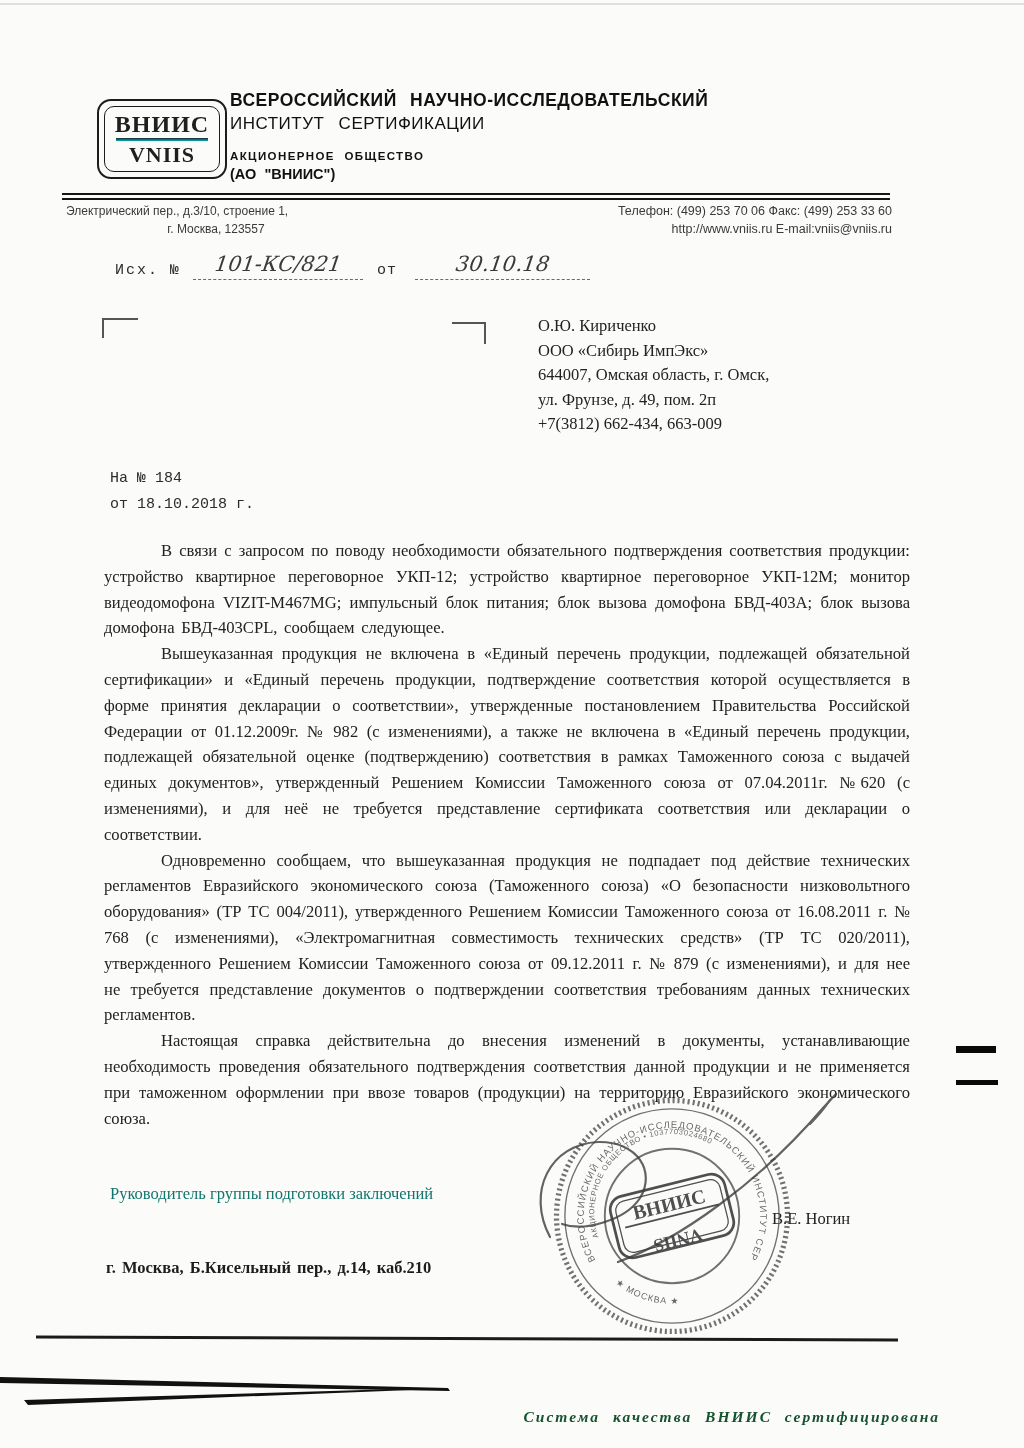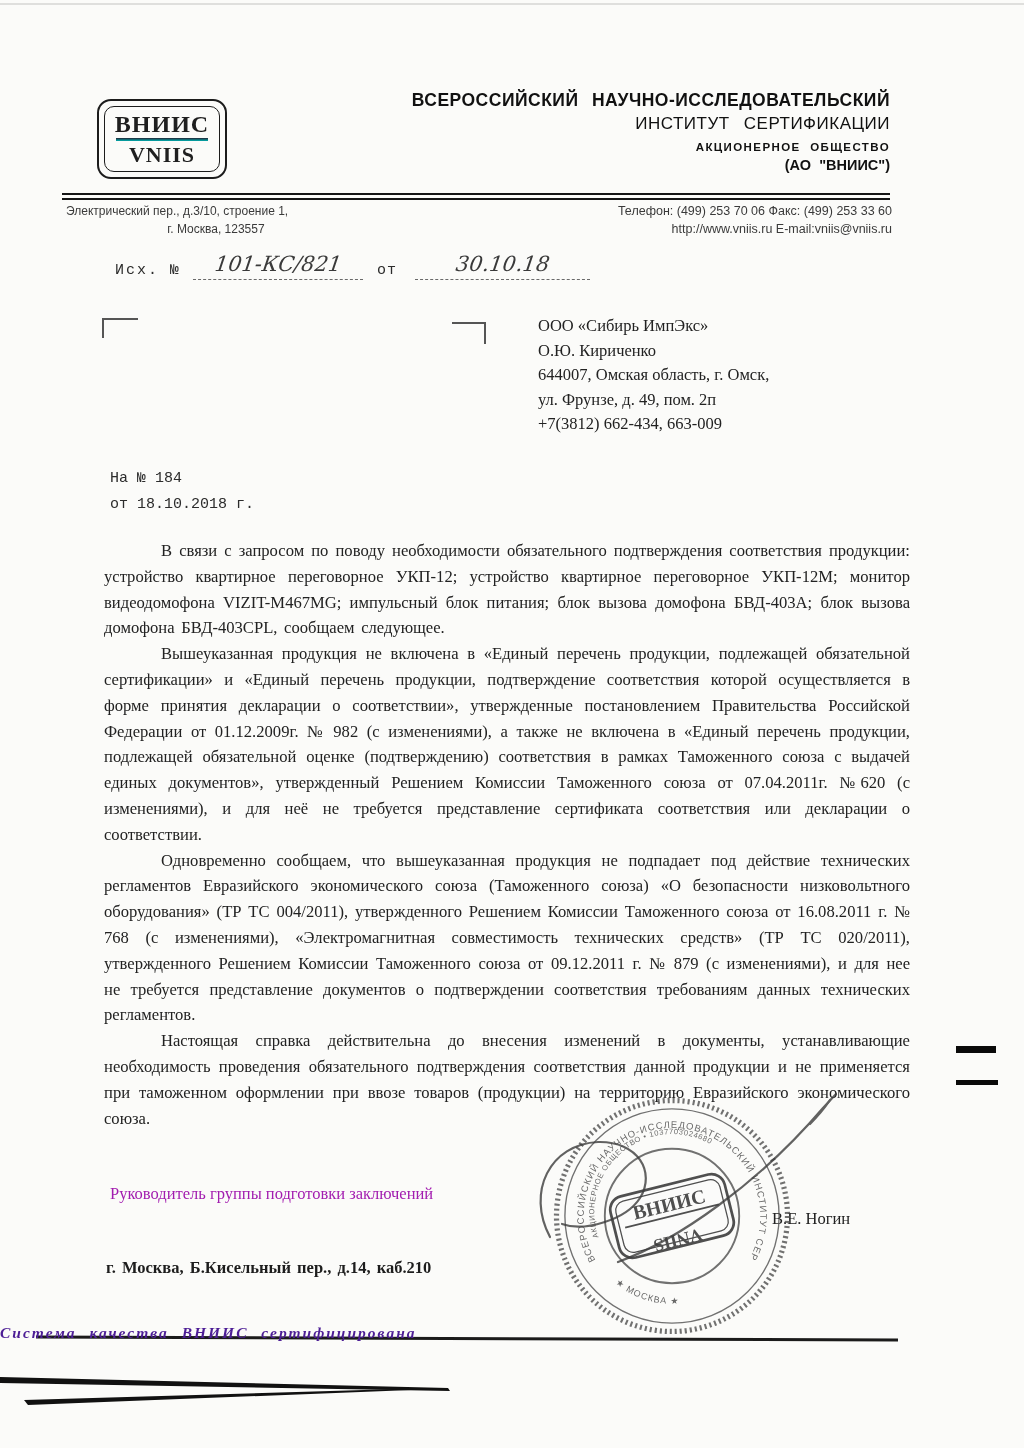--- a/index.html
+++ b/index.html
@@ -22,24 +22,24 @@
     border:2px solid #1c1c1c;border-radius:14px;
     display:flex;align-items:center;justify-content:center;
   }
   .logo-inner{
     width:114px;height:64px;border:1px solid #1c1c1c;border-radius:10px;
     display:flex;flex-direction:column;align-items:center;justify-content:center;
   }
   .logo-ru{font-family:"Liberation Serif",serif;font-weight:700;font-size:24px;letter-spacing:1px;line-height:26px;}
   .logo-div{width:92px;height:3px;background:linear-gradient(#223,#00b2b2);margin:1px 0 2px 0;}
   .logo-en{font-family:"Liberation Serif",serif;font-weight:700;font-size:22px;letter-spacing:1px;line-height:24px;}
-  .org-title{position:absolute;left:230px;top:88px;width:660px;text-align:right;font-family:"Liberation Sans",sans-serif;color:#111;}
+  .org-title{position:absolute;left:230px;top:88px;width:660px;text-align:left;font-family:"Liberation Sans",sans-serif;color:#111;}
   .org-l1{font-size:17.5px;font-weight:700;letter-spacing:.5px;word-spacing:8px;line-height:24px;}
   .org-l2{font-size:17px;font-weight:400;letter-spacing:.5px;word-spacing:9px;line-height:23px;}
-  .org-l3{font-size:11.5px;font-weight:700;letter-spacing:1.4px;word-spacing:5px;line-height:17px;margin-top:4px;}
+  .org-l3{font-size:11.5px;font-weight:700;letter-spacing:1.4px;word-spacing:5px;line-height:17px;margin-top:13px;}
   .org-l4{font-size:14.5px;font-weight:600;word-spacing:4px;line-height:19px;}
   .header-rule{position:absolute;left:62px;top:193px;width:828px;height:3px;border-top:2px solid #151515;border-bottom:2px solid #151515;}
   .sender{position:absolute;left:66px;top:202px;width:300px;font-family:"Liberation Sans",sans-serif;font-size:12px;color:#3a3a3a;line-height:18px;}
   .sender .l2{text-align:center;}
   .phones{position:absolute;left:500px;top:202px;width:392px;text-align:right;font-family:"Liberation Sans",sans-serif;font-size:12.5px;color:#3a3a3a;line-height:18px;}
   
   .ref-row{position:absolute;left:115px;top:250px;width:420px;height:40px;font-family:"Liberation Mono",monospace;font-size:15px;color:#2c2c2c;}
   .ref-label{position:absolute;left:0;top:12px;letter-spacing:2px;}
   .hand{font-family:"DejaVu Serif",serif;font-style:italic;font-size:21px;color:#3a3a3a;transform:skewX(-8deg);display:inline-block;}
   .ref-num{position:absolute;left:78px;top:2px;width:170px;text-align:center;border-bottom:1.5px dashed #6a6a6a;padding-bottom:3px;}
@@ -50,30 +50,30 @@
   .crn-r{position:absolute;left:452px;top:322px;width:32px;height:20px;border-top:2px solid #555;border-right:2px solid #555;}
   
   .recipient{position:absolute;left:538px;top:314px;width:340px;font-size:16.5px;line-height:24.5px;color:#222;}
   
   .in-ref{position:absolute;left:110px;top:466px;font-family:"Liberation Mono",monospace;font-size:15px;color:#2c2c2c;line-height:26px;}
   
   .body-text{position:absolute;left:104px;top:538px;width:806px;font-size:16.6px;line-height:25.8px;color:#222;}
   .body-text p{margin:0;text-indent:57px;text-align:justify;word-spacing:2.5px;}
   .body-text b{font-weight:400;}
   
-  .sig-role{position:absolute;left:110px;top:1184px;font-size:16.5px;color:#a21caf;}
+  .sig-role{position:absolute;left:110px;top:1184px;font-size:16.5px;color:#0f766e;}
   .sig-name{position:absolute;left:772px;top:1190px;font-size:16.5px;color:#222;margin-top:19px;}
   .contact1{position:absolute;left:108px;top:1232px;font-size:16.5px;font-weight:700;color:#1d1d1d;word-spacing:2px;}
   .contact2{position:absolute;left:106px;top:1258px;font-size:16.5px;font-weight:700;color:#1d1d1d;word-spacing:2px;}
   
   .stamp{position:absolute;left:546px;top:1090px;z-index:2;}
   .sig-strokes{position:absolute;left:518px;top:1072px;z-index:3;}
   
   .footer-rule{position:absolute;left:36px;top:1337px;width:862px;height:2.5px;background:#1b1b1b;transform:rotate(.2deg);}
-  .footer-text{position:absolute;left:0;top:1324px;width:940px;text-align:left;font-style:italic;font-weight:700;font-size:15.5px;letter-spacing:2px;word-spacing:7px;color:#4c1d95;}
+  .footer-text{position:absolute;left:0;top:1408px;width:940px;text-align:right;font-style:italic;font-weight:700;font-size:15.5px;letter-spacing:2px;word-spacing:7px;color:#14532d;}
   .wedges{position:absolute;left:0;top:1372px;}
 </style>
 </head>
 <body>
 
 <div class="page">
 
   <div class="scan-topline"></div>
 
   <div class="logo">
@@ -107,22 +107,22 @@
     <span class="ref-label">Исх. №</span>
     <span class="ref-num"><span class="hand">101-КС/821</span></span>
     <span class="ref-ot">от</span>
     <span class="ref-date"><span class="hand">30.10.18</span></span>
   </div>
 
   <div class="crn-l"></div>
   <div class="crn-r"></div>
 
   <div class="recipient">
+      <div>О.Ю. Кириченко</div>
       <div>ООО «Сибирь ИмпЭкс»</div>
-      <div>О.Ю. Кириченко</div>
       <div>644007, Омская область, г. Омск,</div>
       <div>ул. Фрунзе, д. 49, пом. 2п</div>
       <div> +7(3812) 662-434, 663-009</div>
     </div>
 
   <div class="in-ref">
     <div>На  № 184</div>
     <div>от   18.10.2018 г.</div>
   </div>
 

